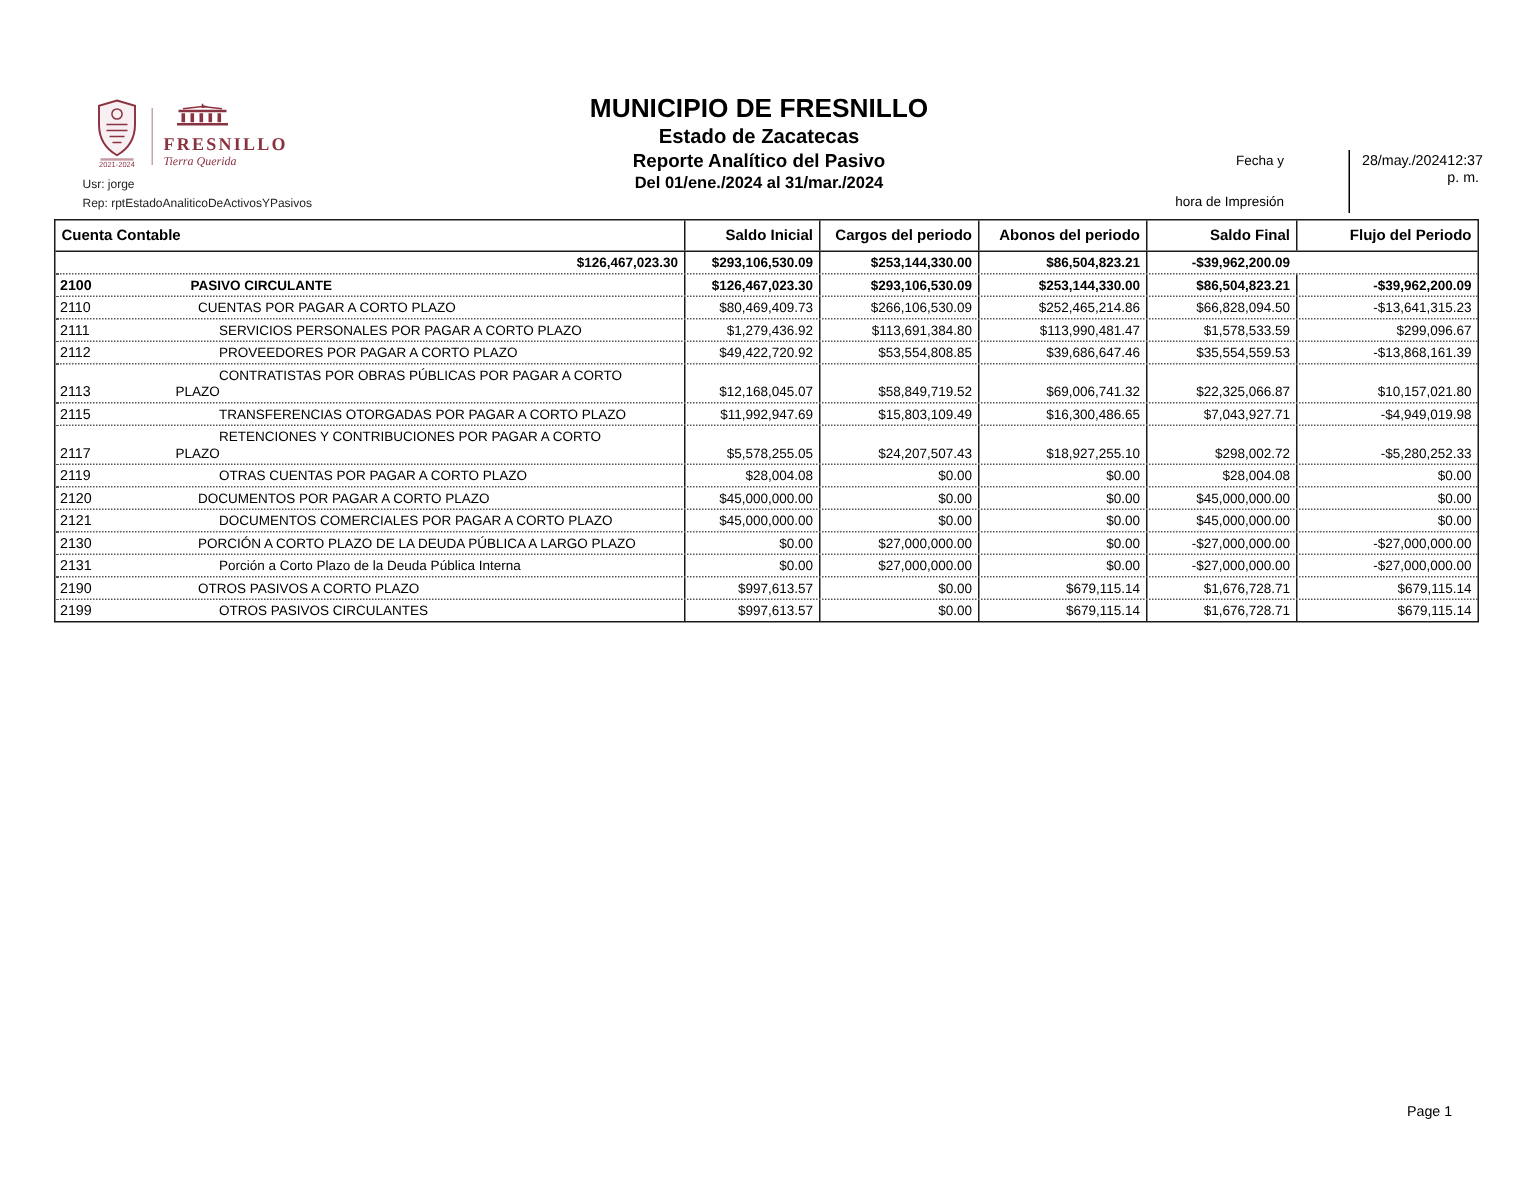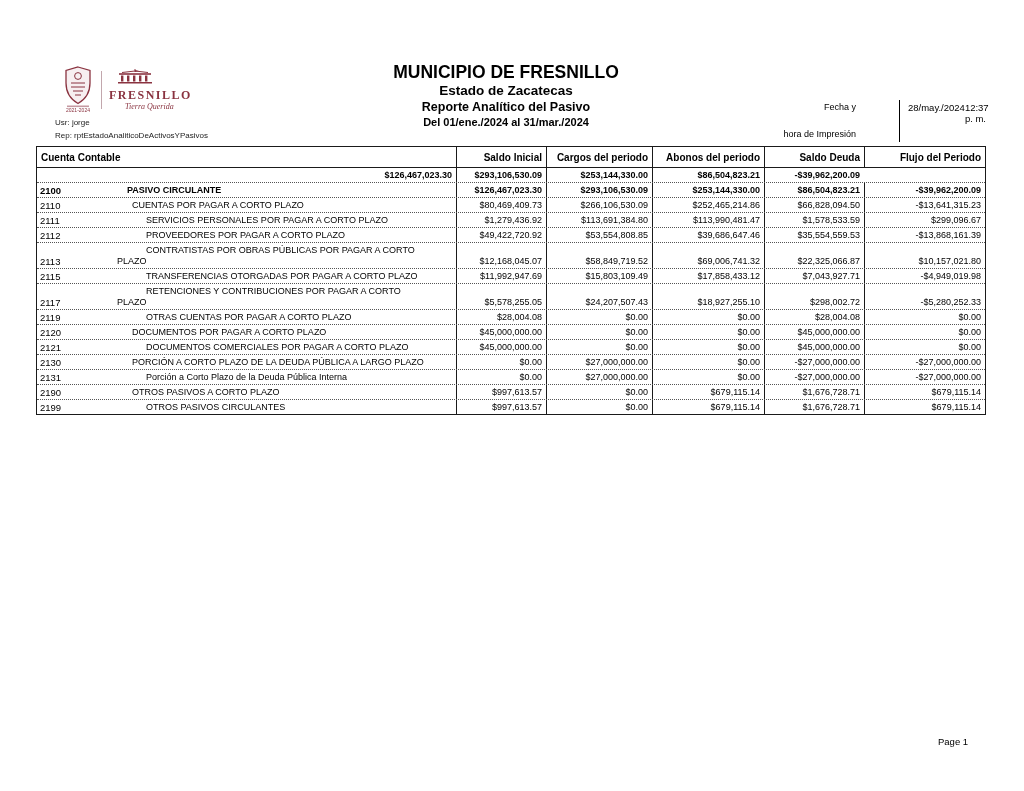--- a/index.html
+++ b/index.html
@@ -10,21 +10,21 @@
   
   .logo{position:absolute;left:62px;top:64px;display:flex;align-items:center;gap:7px;}
   .logo-divider{width:1px;height:38px;background:#c2a7ad;}
   .wordmark{display:flex;flex-direction:column;}
   .wordmark .name{
     font-family:"Liberation Serif", serif;font-weight:bold;font-size:12px;
     letter-spacing:1.5px;color:#8a3340;line-height:13px;margin-top:1px;
   }
   .wordmark .tagline{
     font-family:"Liberation Serif", serif;font-style:italic;font-size:8px;
-    color:#8a3340;line-height:9px;margin-left:16px;
+    color:#8a3340;line-height:9px;
   }
   .meta{position:absolute;left:55px;top:116px;font-size:8px;color:#222;line-height:13px;}
   
   .titleblock{position:absolute;left:0;right:0;top:63px;text-align:center;transform:translateX(-6px);}
   .titleblock .t1{font-size:17.5px;font-weight:bold;line-height:19px;}
   .titleblock .t2{font-size:13.5px;font-weight:bold;line-height:15px;margin-top:1px;}
   .titleblock .t3{font-size:12.5px;font-weight:bold;line-height:14px;margin-top:2px;}
   .titleblock .t4{font-size:11px;font-weight:bold;line-height:13px;margin-top:2px;}
   
   .printed{position:absolute;right:36px;top:100px;display:flex;align-items:stretch;height:42px;gap:36px;}
@@ -116,21 +116,21 @@
     <div>12:37 p. m.</div>
   </div>
 </div>
 
 <div class="report-table">
   <div class="t-head">
     <div class="h-cell">Cuenta Contable</div>
     <div class="h-cell num">Saldo Inicial</div>
     <div class="h-cell num">Cargos del periodo</div>
     <div class="h-cell num">Abonos del periodo</div>
-    <div class="h-cell num">Saldo Deuda</div>
+    <div class="h-cell num">Saldo Final</div>
     <div class="h-cell num">Flujo del Periodo</div>
   </div>
   <div id="table-body">
       <div class="t-row bold">
         <div class="cell num">$126,467,023.30</div>
         <div class="cell num">$293,106,530.09</div>
         <div class="cell num">$253,144,330.00</div>
         <div class="cell num">$86,504,823.21</div>
         <div class="cell num">-$39,962,200.09</div>
       </div>
@@ -202,21 +202,21 @@
       </div>
       <div class="t-row">
         <div class="cell acct">
           <span class="code">2115</span>
           <span class="desc">
             <div class="ln lvl4">TRANSFERENCIAS OTORGADAS POR PAGAR A CORTO PLAZO</div>
           </span>
         </div>
         <div class="cell num">$11,992,947.69</div>
         <div class="cell num">$15,803,109.49</div>
-        <div class="cell num">$17,858,433.12</div>
+        <div class="cell num">$16,300,486.65</div>
         <div class="cell num">$7,043,927.71</div>
         <div class="cell num">-$4,949,019.98</div>
       </div>
       <div class="t-row tall">
         <div class="cell acct">
           <span class="code">2117</span>
           <span class="desc">
             <div class="ln lvl4">RETENCIONES Y CONTRIBUCIONES POR PAGAR A CORTO</div>
             <div class="ln">PLAZO</div>
           </span>

